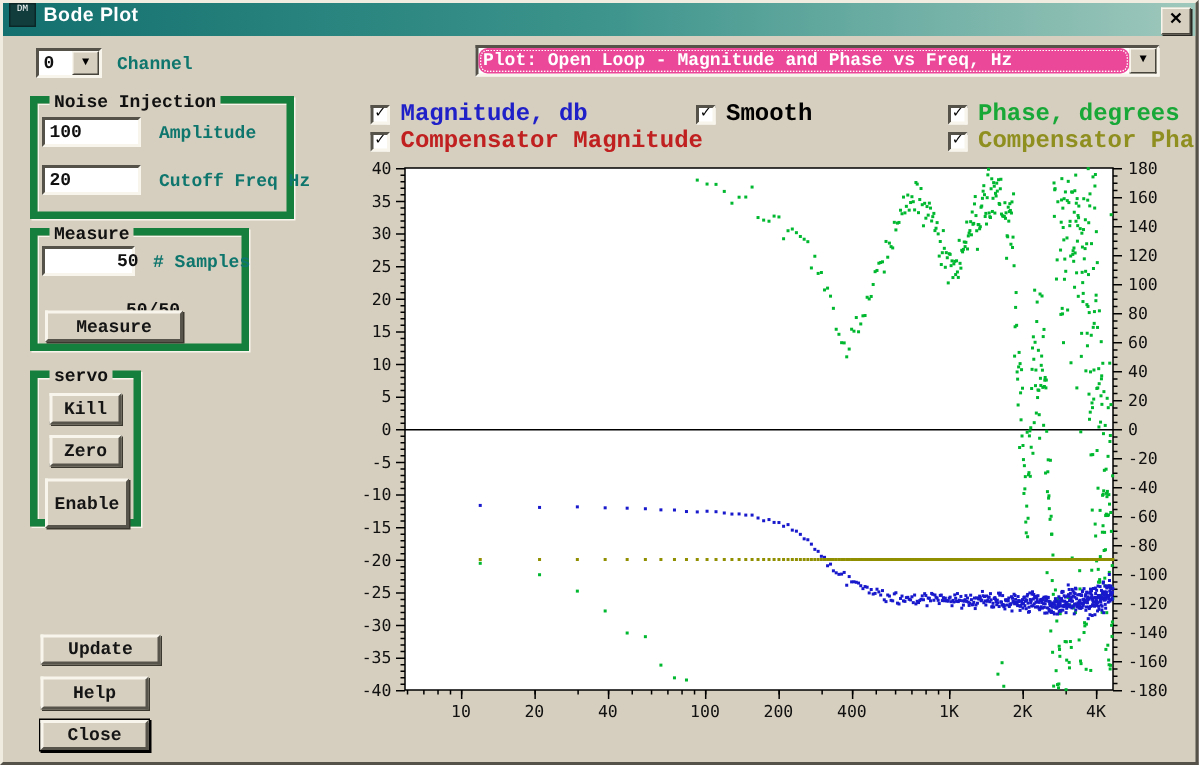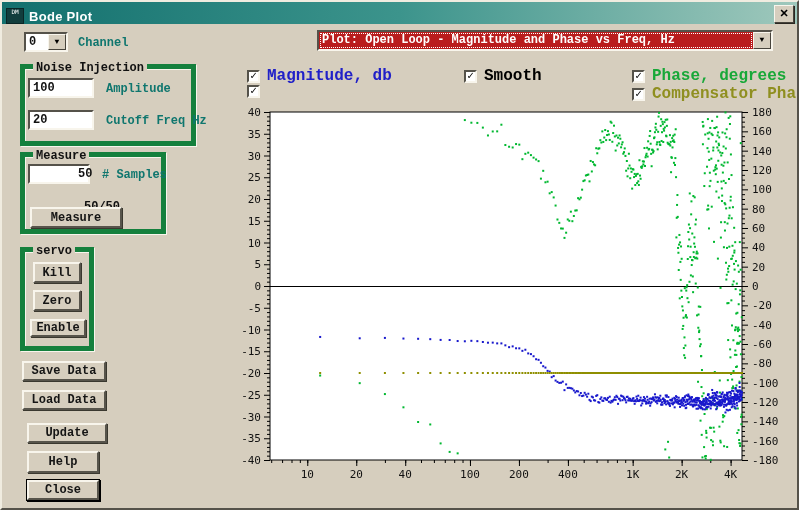--- a/index.html
+++ b/index.html
@@ -7,21 +7,21 @@
     position:relative;width:799px;height:510px;box-sizing:border-box;
     background:#D6CEBE;
     border-top:2px solid #F0ECE0;border-left:2px solid #F0ECE0;
     border-right:2px solid #55524A;border-bottom:2px solid #55524A;
     font-family:"Liberation Mono","DejaVu Sans Mono",monospace;
     color:#111;overflow:hidden;
   }
   .titlebar{
     position:absolute;left:0;top:0;right:0;height:22px;
     background:linear-gradient(to right,#13706E,#3C948C,#9FC8BC);
-    display:flex;align-items:flex-end;padding:0 4px;gap:5px;
+    display:flex;align-items:flex-start;padding:0 4px;gap:5px;
   }
   .app-icon{width:16px;height:14px;background:#123D3D;border:1px solid #0A2626;
     color:#fff;font-size:6px;line-height:6px;text-align:center;overflow:hidden;
     font-family:"DejaVu Sans Mono",monospace;}
   .title-text{color:#fff;font-family:"Liberation Sans","DejaVu Sans",sans-serif;
     font-weight:bold;font-size:13px;letter-spacing:.3px;}
   .close-btn{
     position:absolute;right:3px;top:3px;width:18px;height:16px;
     background:#D6CEBE;border:1px solid;border-color:#F8F5EC #47443C #47443C #F8F5EC;
     box-shadow:1px 1px 0 #2A2822;font-size:11px;font-weight:bold;line-height:14px;
@@ -49,21 +49,21 @@
   }
   .fs-legend{
     position:absolute;top:-8px;left:8px;background:#D6CEBE;padding:0 3px;
     font-size:12px;font-weight:bold;white-space:nowrap;
   }
   .combo{position:absolute;box-sizing:border-box;background:#fff;
     border:2px solid;border-color:#55524A #F8F5EC #F8F5EC #55524A;
     display:flex;align-items:stretch;}
   .combo .val{flex:1;font-size:12px;font-weight:bold;padding:0 3px;line-height:16px;
     white-space:nowrap;overflow:hidden;}
-  .combo .val.sel{background:#b91c1c;color:#fff;outline:1px dotted #fff;outline-offset:-2px;}
+  .combo .val.sel{background:#ec4899;color:#fff;outline:1px dotted #fff;outline-offset:-2px;border-radius:6px;}
   .combo .arrow{width:16px;background:#D6CEBE;border:1px solid;
     border-color:#F8F5EC #47443C #47443C #F8F5EC;
     font-size:8px;line-height:14px;text-align:center;color:#000;cursor:pointer;}
   .cb-row{position:absolute;display:flex;align-items:center;gap:7px;}
   .cb-box{width:13px;height:13px;background:#fff;border:2px solid;
     border-color:#55524A #F8F5EC #F8F5EC #55524A;box-sizing:border-box;
     font-size:11px;line-height:9px;text-align:center;color:#000;font-weight:bold;cursor:pointer;}
   .cb-label{font-size:16px;font-weight:bold;white-space:nowrap;}
   .static-text{position:absolute;font-size:12px;font-weight:bold;}
   #plot-svg{position:absolute;left:235px;top:100px;}
@@ -105,42 +105,41 @@
   <div class="txt" style="left:26px;top:162px;width:62px;height:20px;padding-left:48px;">50</div>
   <div class="lbl" style="position:absolute;left:100px;top:166px;"># Samples</div>
   <div class="static-text" style="left:82px;top:198px;">50/50</div>
   <button class="btn" style="left:28px;top:205px;width:92px;height:21px;">Measure</button>
 
   <div class="fs" style="left:18px;top:245px;width:74px;height:104px;">
     <div class="fs-legend">servo</div>
   </div>
   <button class="btn" style="left:31px;top:260px;width:48px;height:21px;">Kill</button>
   <button class="btn" style="left:31px;top:288px;width:48px;height:21px;">Zero</button>
-  <button class="btn" style="left:28px;top:317px;width:56px;height:18px;">Enable</button>
+  <button class="btn" style="left:28px;top:317px;width:56px;height:33px;">Enable</button>
 
-  <button class="btn" style="left:20px;top:359px;width:84px;height:20px;">Save Data</button>
-  <button class="btn" style="left:20px;top:388px;width:84px;height:20px;">Load Data</button>
   <button class="btn" style="left:25px;top:421px;width:80px;height:20px;">Update</button>
   <button class="btn" style="left:25px;top:449px;width:72px;height:22px;">Help</button>
   <button class="btn default" style="left:25px;top:478px;width:72px;height:20px;">Close</button>
 
   <div class="cb-row" style="left:245px;top:65px;">
     <div class="cb-box">✓</div>
     <div class="cb-label" style="color: rgb(32, 32, 200);">Magnitude, db</div>
   </div>
   <div class="cb-row" style="left:462px;top:65px;">
     <div class="cb-box">✓</div>
     <div class="cb-label" style="color: rgb(0, 0, 0);">Smooth</div>
   </div>
   <div class="cb-row" style="left:630px;top:65px;">
     <div class="cb-box">✓</div>
     <div class="cb-label" style="color: rgb(24, 168, 56);">Phase, degrees</div>
   </div>
   <div class="cb-row" style="left:245px;top:83px;">
     <div class="cb-box">✓</div>
+    <div class="cb-label" style="color: rgb(192, 32, 32);">Compensator Magnitude</div>
   </div>
   <div class="cb-row" style="left:630px;top:83px;">
     <div class="cb-box">✓</div>
     <div class="cb-label" style="color: rgb(143, 143, 32);">Compensator Phase, deg</div>
   </div>
 
   <svg id="plot-svg" width="562" height="392" viewBox="0 0 562 392">
       <rect x="33" y="10" width="472" height="348" fill="#FFFFFF" stroke="#000" stroke-width="1"></rect>
       <line x1="27" y1="358.5" x2="33" y2="358.5" stroke="#000" stroke-width="1"></line>
       <text x="24" y="362" text-anchor="end">-40</text>

